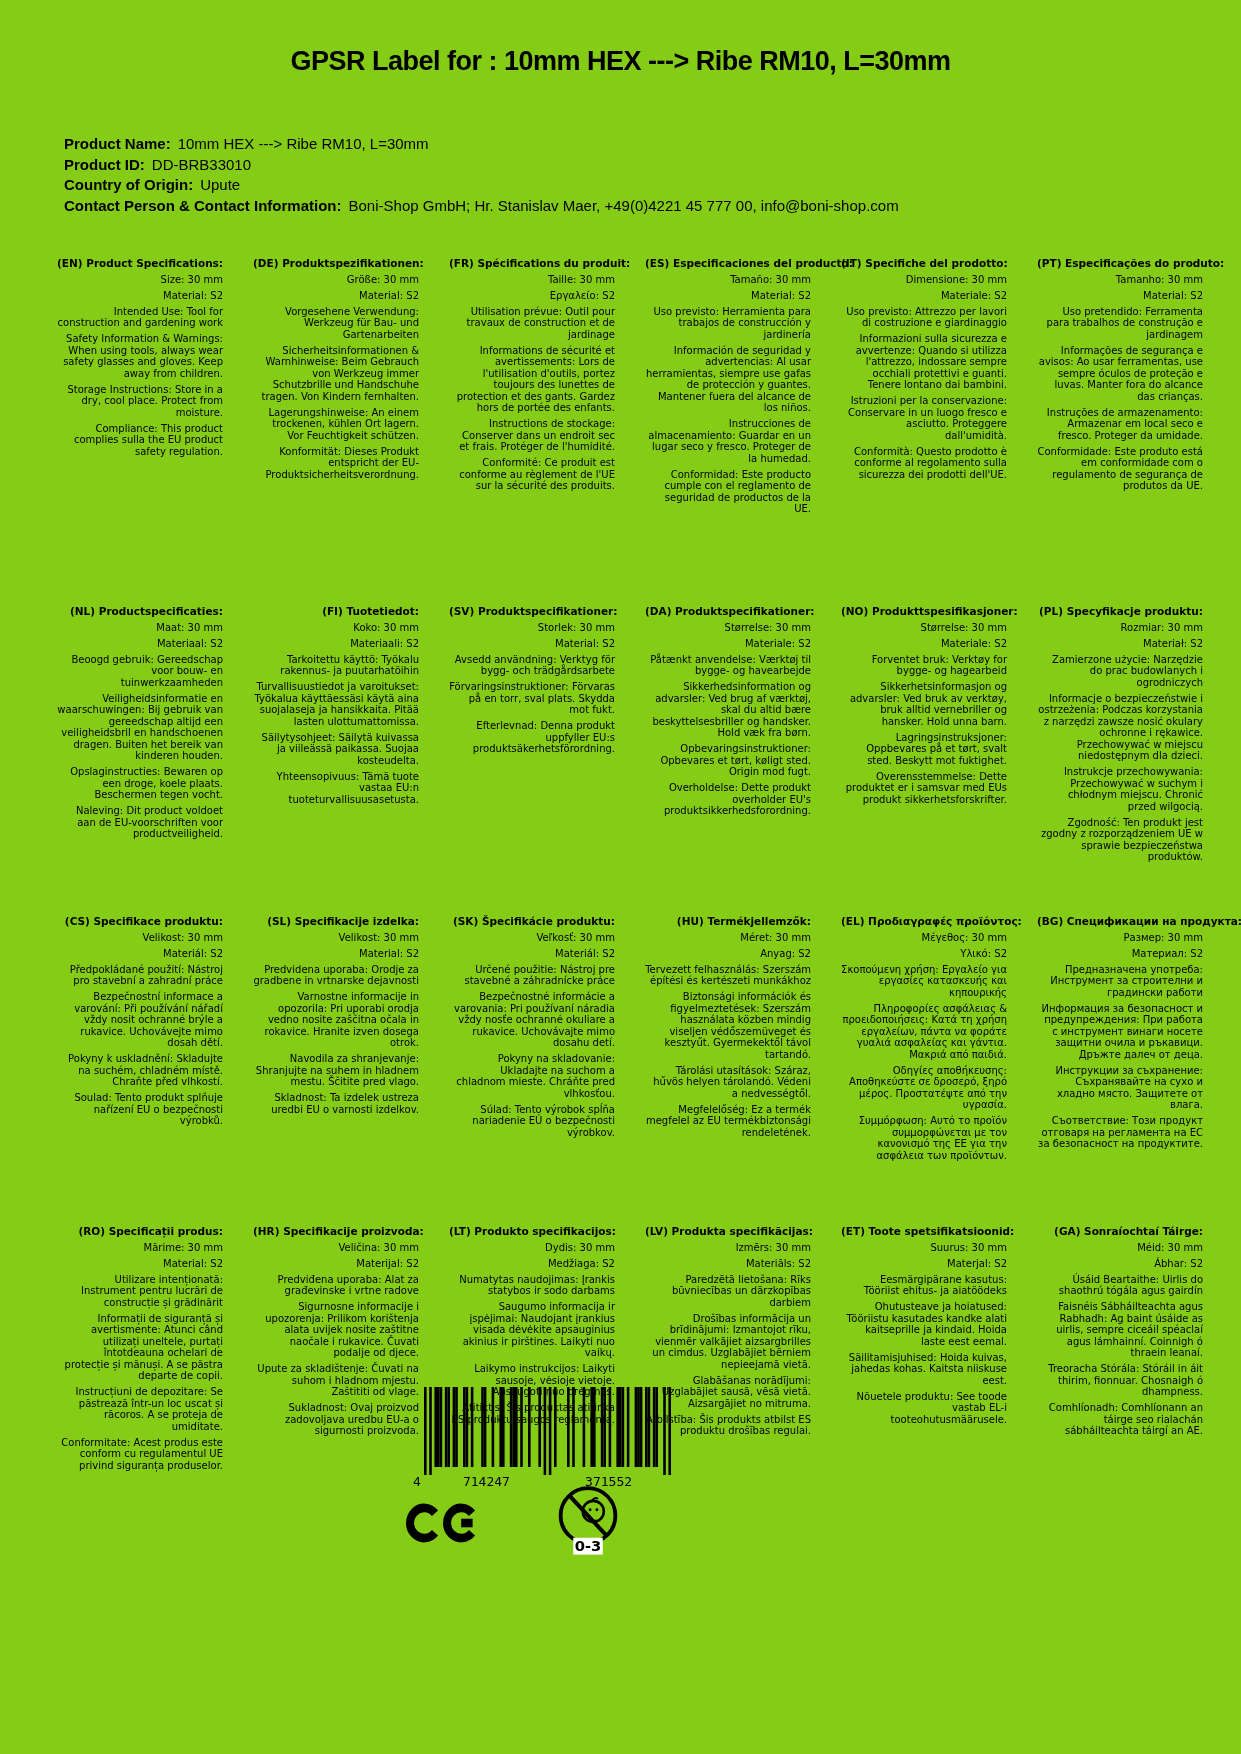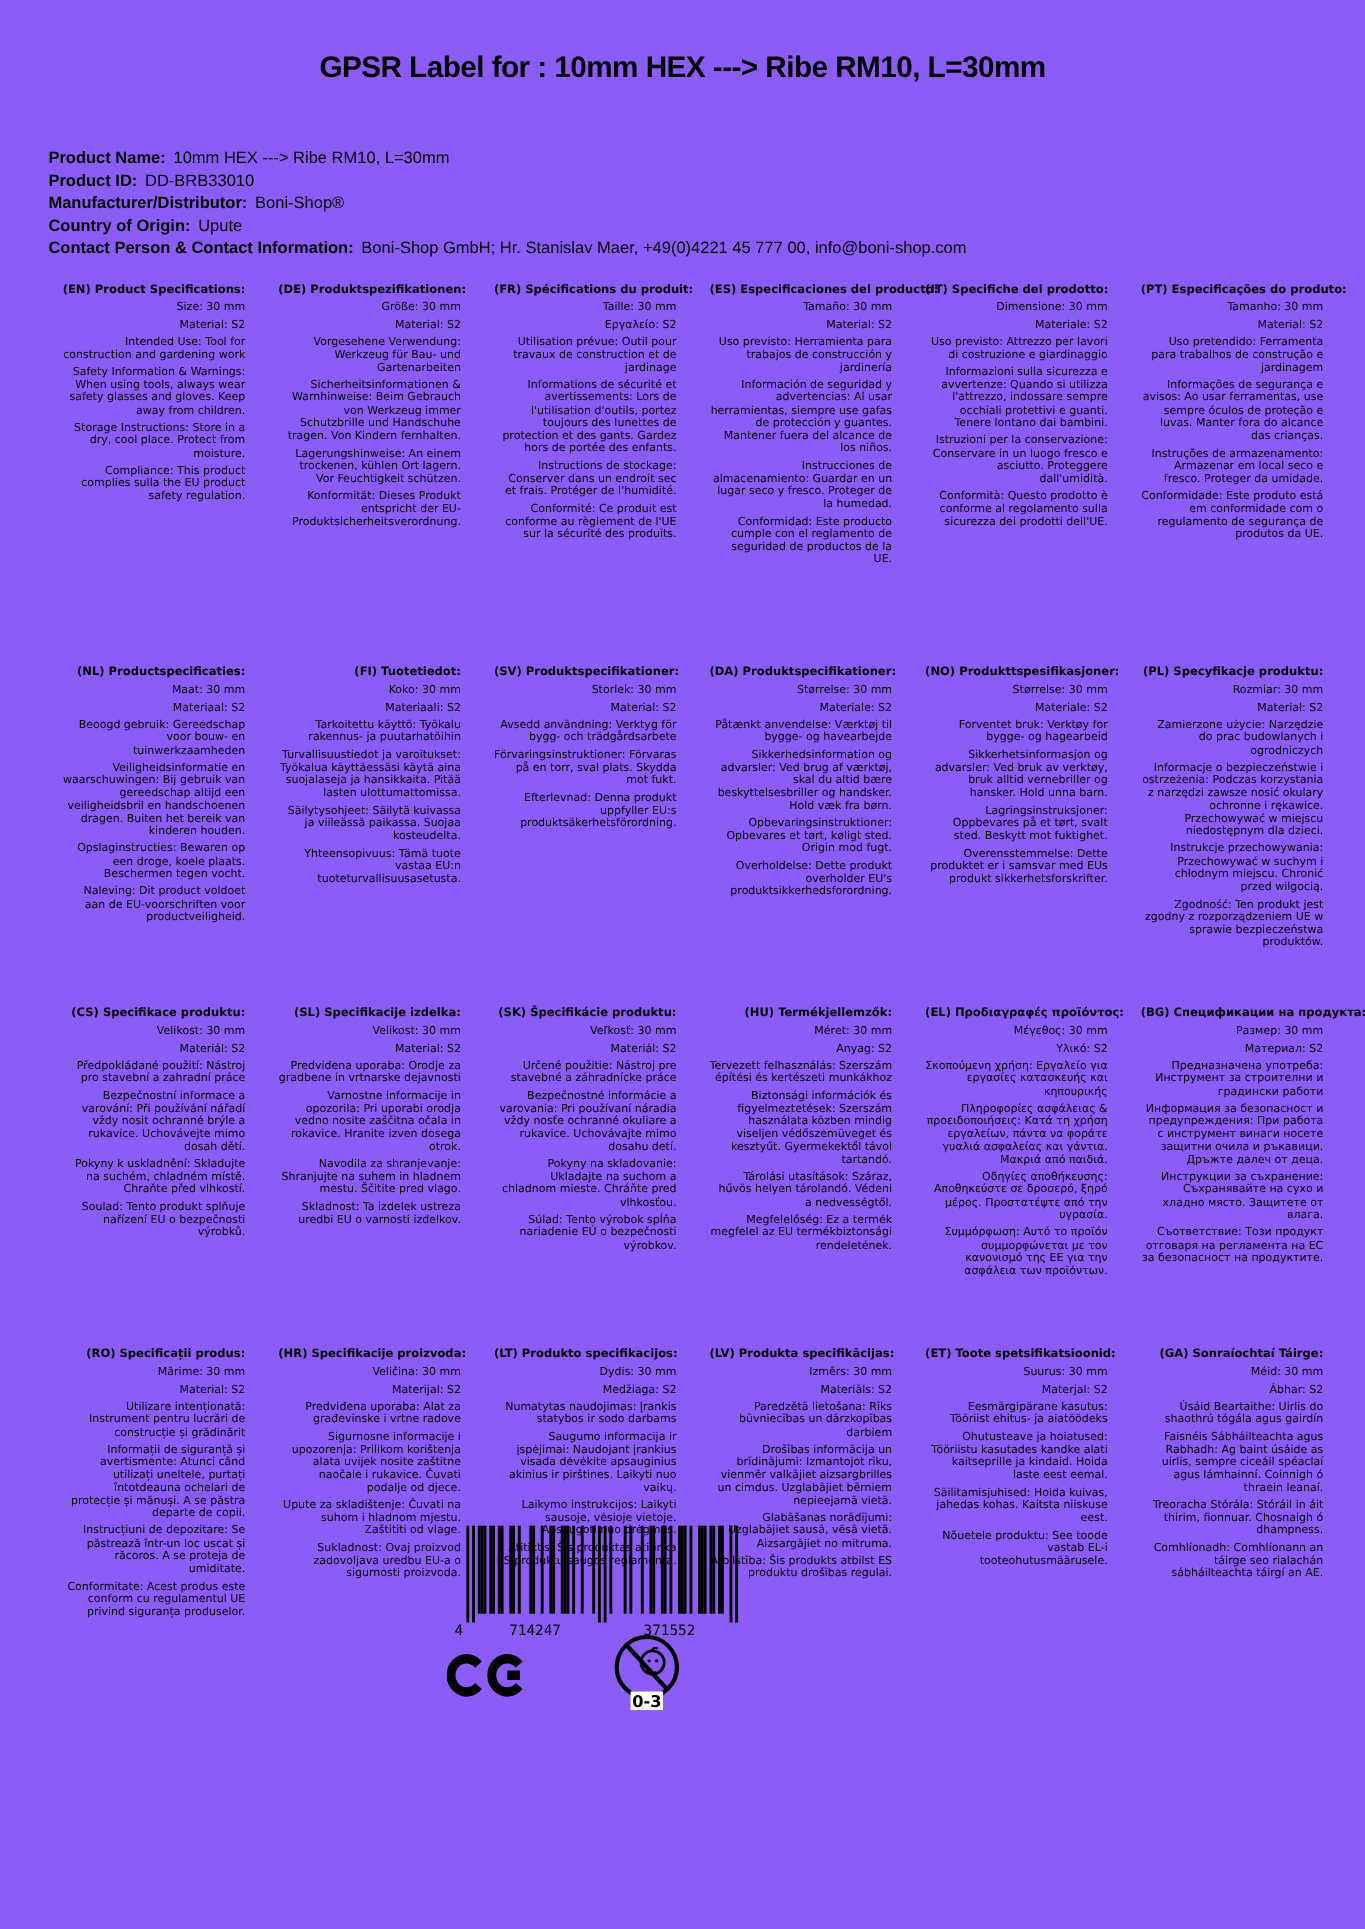--- a/index.html
+++ b/index.html
@@ -1,33 +1,33 @@
 <!DOCTYPE html>
 <html><head>
 <meta charset="utf-8">
 <style>
   html,body{margin:0;padding:0;background:#888;}
   .page{
     position:relative;
     width:1241px;height:1754px;
     margin:0 auto;
-    background:#8b5cf6;
+    background:#84cc16;
     color:#000;
     font-family:"DejaVu Sans",sans-serif;
     overflow:hidden;
   }
   .doc-title{
     position:absolute;top:46px;left:0;width:100%;
     text-align:center;
     font-family:"Liberation Sans",sans-serif;
     font-weight:bold;font-size:27px;letter-spacing:-0.5px;
     white-space:nowrap;
   }
   .product-info{
-    position:absolute;left:44px;top:134px;
+    position:absolute;left:64px;top:134px;
     font-family:"Liberation Sans",sans-serif;
     font-size:15px;line-height:20.5px;
   }
   .pi-row{white-space:nowrap;}
   .pi-label{font-weight:bold;}
   .pi-value{margin-left:7px;}
   .lang-grid{
     position:absolute;left:57px;top:258px;
     display:grid;
     grid-template-columns:repeat(6,196px);
@@ -56,23 +56,20 @@
 <div class="page">
 
   <div class="doc-title">GPSR Label for : 10mm HEX ---&gt; Ribe RM10, L=30mm</div>
 
   <div class="product-info">
     <div class="pi-row">
       <span class="pi-label">Product Name:</span><span class="pi-value">10mm HEX ---&gt; Ribe RM10, L=30mm</span>
     </div>
     <div class="pi-row">
       <span class="pi-label">Product ID:</span><span class="pi-value">DD-BRB33010</span>
-    </div>
-    <div class="pi-row">
-      <span class="pi-label">Manufacturer/Distributor:</span><span class="pi-value">Boni-Shop®</span>
     </div>
     <div class="pi-row">
       <span class="pi-label">Country of Origin:</span><span class="pi-value">Upute</span>
     </div>
     <div class="pi-row">
       <span class="pi-label">Contact Person &amp; Contact Information:</span><span class="pi-value">Boni-Shop GmbH; Hr. Stanislav Maer, +49(0)4221 45 777 00, info@boni-shop.com</span>
     </div>
   </div>
 
   <div class="lang-grid" id="langGrid">

